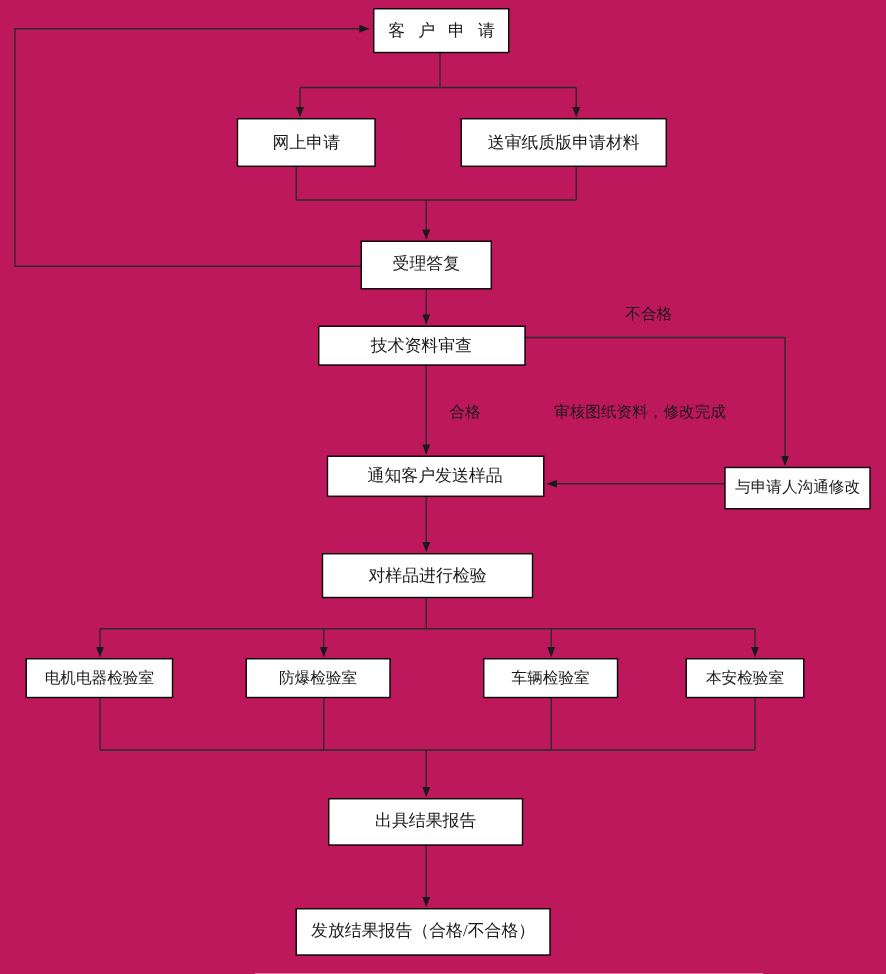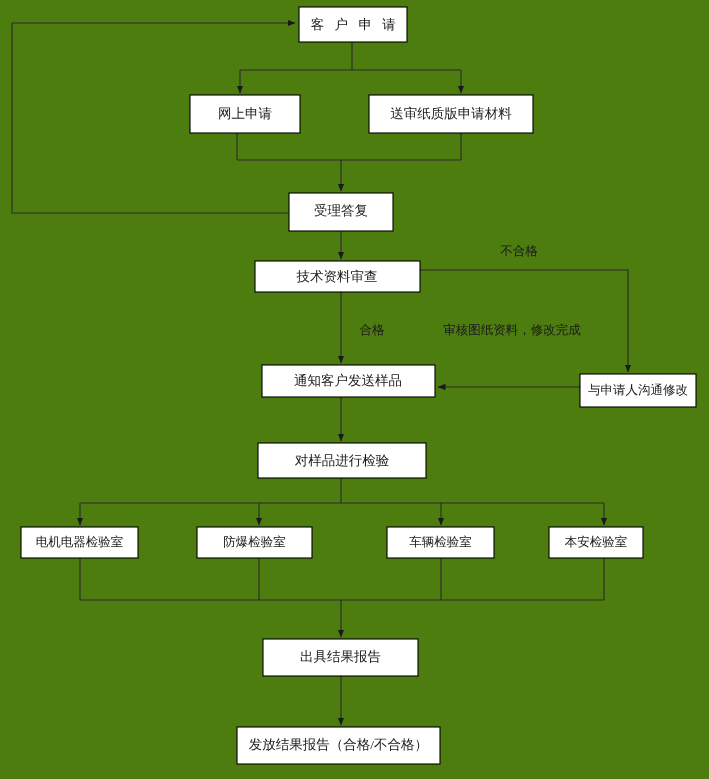--- a/index.html
+++ b/index.html
@@ -7,21 +7,21 @@
     padding: 0;
     background: #ffffff;
   }
   body {
     font-family: "Liberation Serif", "DejaVu Serif", serif;
   }
   #flowchart-root {
     position: relative;
     width: 709px;
     height: 779px;
-    background: #4d7c0f;
+    background: #be185d;
     overflow: hidden;
   }
   svg#flow-svg {
     position: absolute;
     left: 0;
     top: 0;
     width: 709px;
     height: 779px;
   }
   .node-box {

